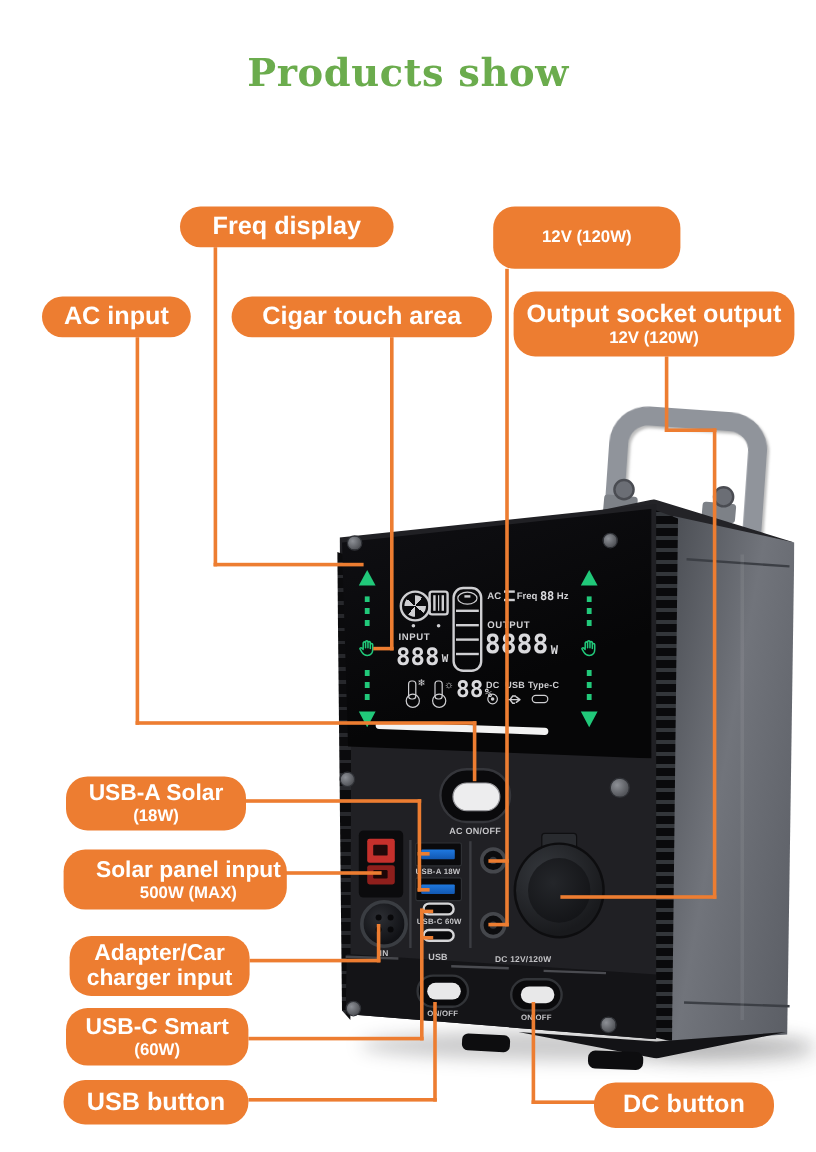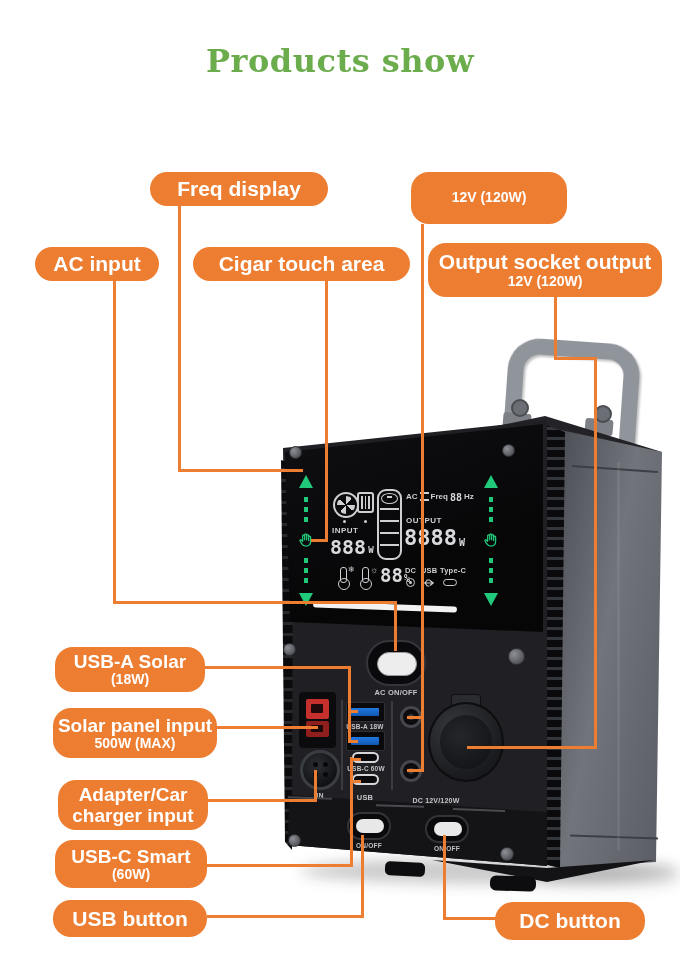--- a/index.html
+++ b/index.html
@@ -313,21 +313,21 @@
     <span class="l1">Cigar touch area</span>
   </div>
   <div class="pill" style="left:428px;top:243px;width:234px;height:54px;">
     <span class="l1">Output socket output</span>
     <span class="l2">12V (120W)</span>
   </div>
   <div class="pill" style="left:55px;top:647px;width:150px;height:45px;">
     <span class="l1" style="font-size:19px;">USB-A Solar</span>
     <span class="l2">(18W)</span>
   </div>
-  <div class="pill" style="left:53px;top:708px;width:164px;height:50px;">
+  <div class="pill" style="left:53px;top:708px;width:164px;height:50px;padding-left:22px;">
     <span class="l1" style="font-size:19px;">Solar panel input</span>
     <span class="l2">500W (MAX)</span>
   </div>
   <div class="pill" style="left:58px;top:780px;width:150px;height:50px;">
     <span class="lb">Adapter/Car</span>
     <span class="lb">charger input</span>
   </div>
   <div class="pill" style="left:55px;top:840px;width:152px;height:48px;">
     <span class="l1" style="font-size:19px;">USB-C Smart</span>
     <span class="l2">(60W)</span>

